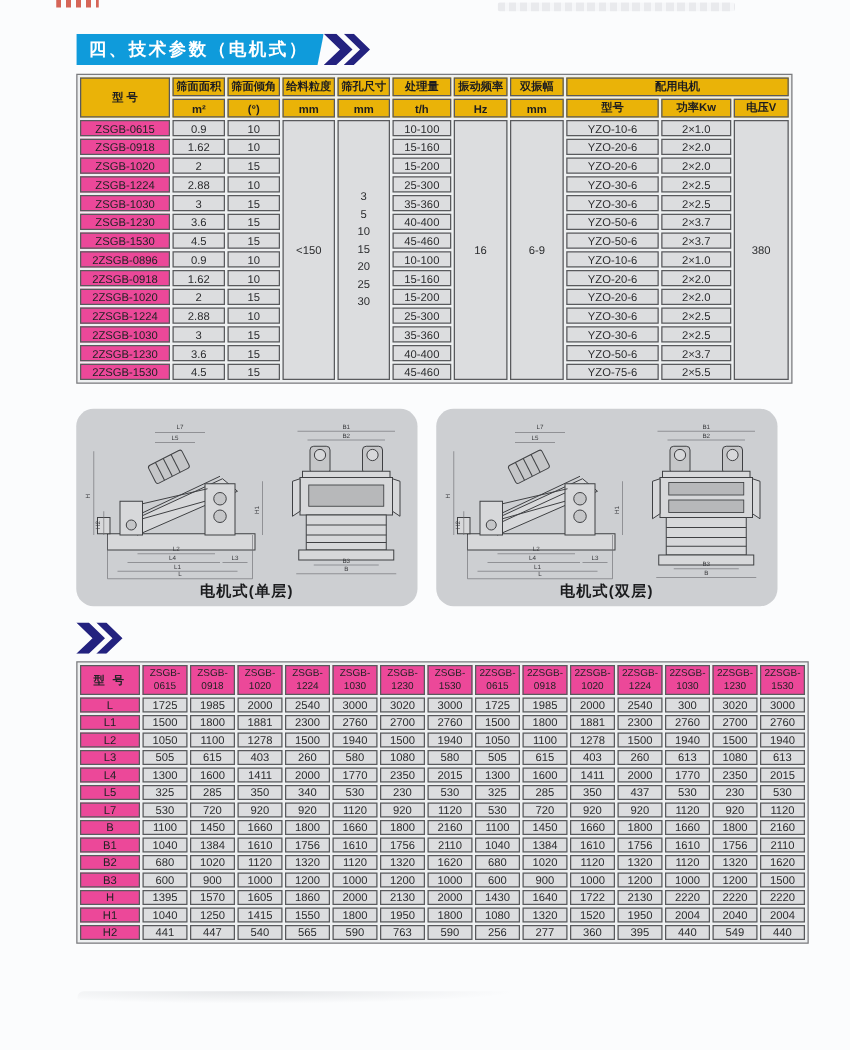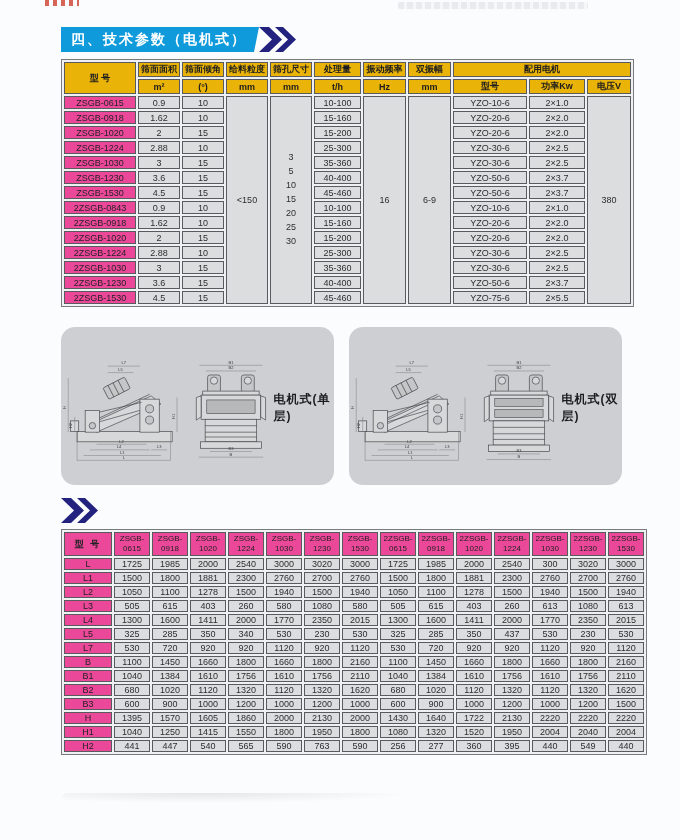--- a/index.html
+++ b/index.html
@@ -39,21 +39,21 @@
   #dimTable .modelhead { white-space:pre-line; font-size:8px; line-height:1.2; height:24px; font-weight:normal; }
   #dimTable .corner { font-weight:bold; letter-spacing:2px; }
   #techTable { margin-top:7px; }
   #dimTable  { margin-top:6px; }
   .s4 { margin-top:27px; }
   .s5 { margin-top:13px; }
 
   
   .panels { display:flex; justify-content:space-between; margin-top:20px; }
   .panel { width:273px; height:158px; background:#cdcfd2; border-radius:14px;
-    display:flex; flex-direction:row; align-items:center; padding-top:4px; }
+    display:flex; flex-direction:column; align-items:center; padding-top:4px; }
   .panel svg { display:block; }
   .panel figcaption { font-size:12px; font-weight:bold; color:#1b1c1e; margin-top:0px; letter-spacing:1px; }
   .draw { stroke:#3f4043; stroke-width:.8; fill:none; }
   .fillA { fill:#d7d8da; stroke:#3f4043; stroke-width:.8; }
   .fillB { fill:#c5c6c8; stroke:#3f4043; stroke-width:.8; }
   .fillC { fill:#b7b8ba; stroke:#3f4043; stroke-width:.7; }
   .dim  { stroke:#6b6c70; stroke-width:.5; fill:none; }
   .dimt { font-size:5px; fill:#3a3b3e; text-anchor:middle; }
 </style>
 </head>
@@ -179,21 +179,21 @@
             </tr>
             <tr>
               <td class="mcell">ZSGB-1530</td>
               <td class="dcell">4.5</td>
               <td class="dcell">15</td>
               <td class="dcell">45-460</td>
               <td class="dcell">YZO-50-6</td>
               <td class="dcell">2×3.7</td>
             </tr>
             <tr>
-              <td class="mcell">2ZSGB-0843</td>
+              <td class="mcell">2ZSGB-0896</td>
               <td class="dcell">0.9</td>
               <td class="dcell">10</td>
               <td class="dcell">10-100</td>
               <td class="dcell">YZO-10-6</td>
               <td class="dcell">2×1.0</td>
             </tr>
             <tr>
               <td class="mcell">2ZSGB-0918</td>
               <td class="dcell">1.62</td>
               <td class="dcell">10</td>

